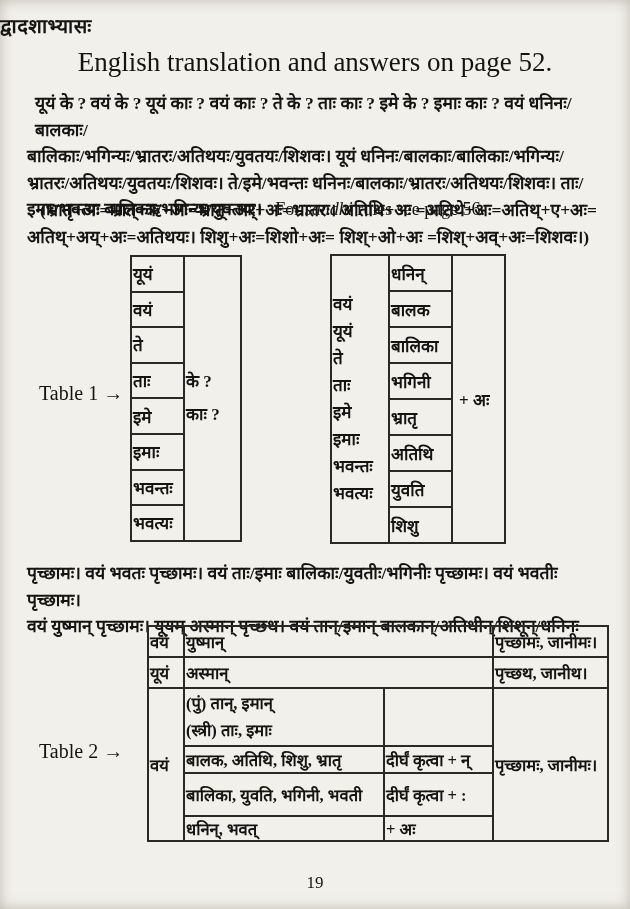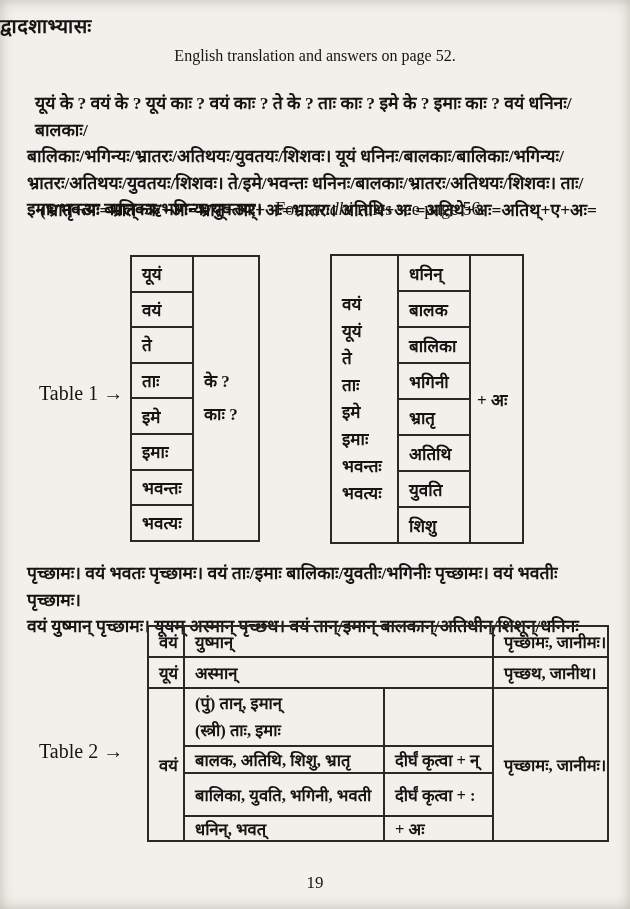--- a/index.html
+++ b/index.html
@@ -13,37 +13,37 @@
     box-shadow:inset 0 0 14px rgba(90,85,75,.35);
   }
   .abs{position:absolute;}
   .dev{font-weight:bold;}
   .page-title{
     left:0;top:12px;width:630px;text-align:left;
     font-size:20px;font-weight:bold;letter-spacing:.5px;
   }
   .subtitle{
     left:0;top:47px;width:630px;text-align:center;
-    font-size:16px;
+    font-size:27px;
   }
   .para{left:27px;width:580px;font-size:17.5px;line-height:26.5px;}
   .para1{top:90px;}
   .para1 .l0{padding-left:8px;}
   .sandhi{top:197px;}
   .sandhi .l0{padding-left:13px;}
   .eng-inline{font-weight:normal;font-size:18px;}
   .para2{top:560px;}
   .tbl-label{font-size:20px;white-space:nowrap;margin-left:31px;}
   .label1{left:8px;top:382px;}
   .label2{left:8px;top:740px;}
   table{border-collapse:collapse;table-layout:fixed;}
   td{
     border:2px solid #2b2926;
     font-size:17px;font-weight:bold;
-    padding:0 0 0 10px;vertical-align:middle;
+    padding:0 0 0 1px;vertical-align:middle;
     overflow:hidden;white-space:nowrap;
   }
   .t1-left{left:130px;top:255px;}
   .t1-left td{height:33.6px;}
   .t1-left .c1{width:50px;}
   .t1-left .qcell{width:54px;line-height:33px;}
   .t1-right{left:330px;top:254px;}
   .t1-right td{height:34px;}
   .t1-right .plist{width:55px;line-height:27px;}
   .t1-right .c2{width:60px;}
@@ -73,20 +73,21 @@
   <div>बालिकाः/भगिन्यः/भ्रातरः/अतिथयः/युवतयः/शिशवः।  यूयं  धनिनः/बालकाः/बालिकाः/भगिन्यः/</div>
   <div>भ्रातरः/अतिथयः/युवतयः/शिशवः। ते/इमे/भवन्तः  धनिनः/बालकाः/भ्रातरः/अतिथयः/शिशवः। ताः/</div>
   <div>
     <span>इमाः/भवत्यः बालिकाः/भगिन्यः/युवतयः।</span>&nbsp;&nbsp;
     <span class="eng-inline"><span>For </span><i>sandhi</i><span> rules see page 56.</span></span>
   </div>
 </div>
 
 <div class="abs para sandhi dev">
   <div class="l0">(भ्रातृ+अः=भ्रात्+ऋ+अः=भ्रात्+अर्+अः=भ्रातरः।  अतिथि+अः =अतिथे+अः=अतिथ्+ए+अः=</div>
+  <div>अतिथ्+अय्+अः=अतिथयः।  शिशु+अः=शिशो+अः= शिश्+ओ+अः =शिश्+अव्+अः=शिशवः।)</div>
 </div>
 
 <div class="abs tbl-label label1"><span>Table 1</span> <span>→</span></div>
 
 <table class="abs t1-left dev">
   <tbody>
       <tr>
         <td class="c1">यूयं</td>
       <td class="qcell" rowspan="8">
         <div>के ?</div>

